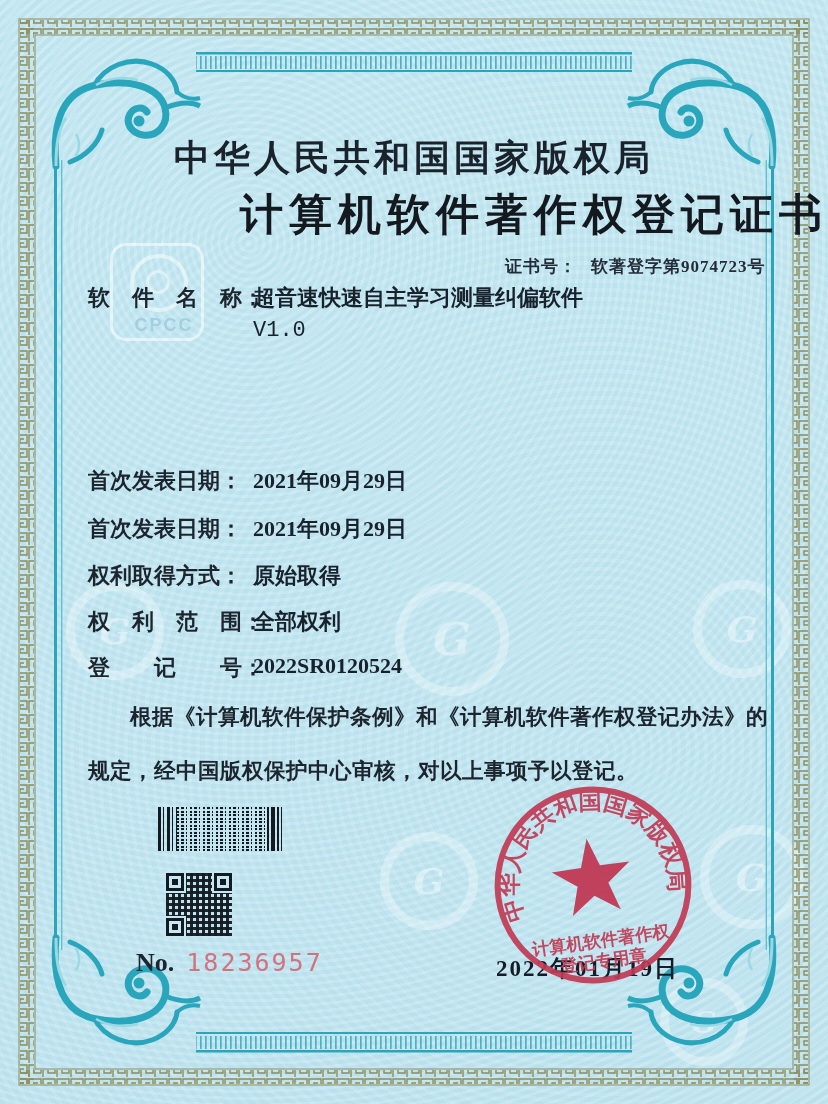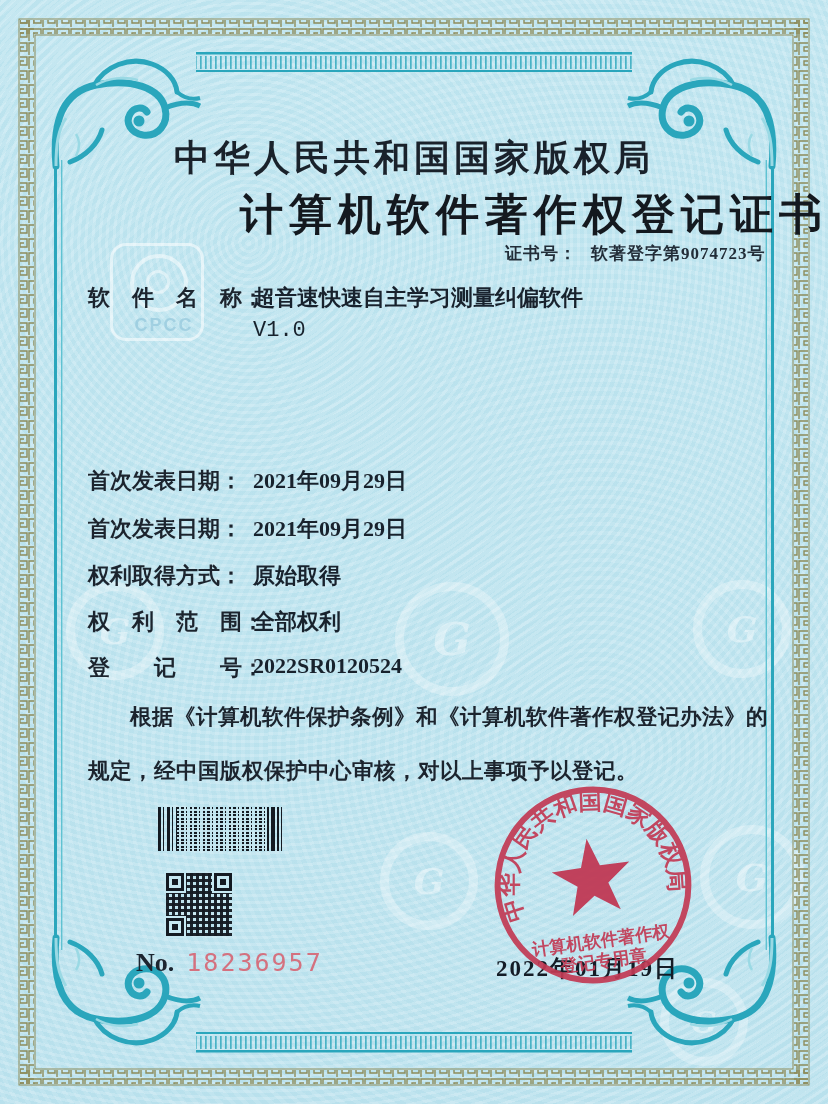--- a/index.html
+++ b/index.html
@@ -46,21 +46,21 @@
   }
   .authority{
     position:absolute;left:0;top:134px;width:828px;text-align:center;
     font-size:36px;font-weight:bold;letter-spacing:4px;color:#1a222b;z-index:2;margin:0;
   }
   .cert-title{
     position:absolute;left:0;top:186px;width:828px;text-align:right;
     font-size:43px;font-weight:bold;letter-spacing:6px;color:#14191f;z-index:2;margin:0;
   }
   .certno{
-    position:absolute;left:505px;top:242px;font-size:17px;font-weight:600;
+    position:absolute;left:505px;top:255px;font-size:17px;font-weight:600;
     letter-spacing:1px;color:#222d38;z-index:2;
   }
   .certno .v{margin-left:14px;}
   .row{position:absolute;left:88px;font-size:22px;z-index:2;white-space:nowrap;}
   .row .lbl{font-weight:700;color:#1c242e;}
   .row .val{position:absolute;left:165px;font-weight:600;color:#18222d;white-space:nowrap;}
   .val2{
     position:absolute;left:253px;top:318px;font-size:22px;font-weight:400;
     color:#18222d;z-index:2;font-family:"Liberation Mono","DejaVu Sans Mono",monospace;
   }

